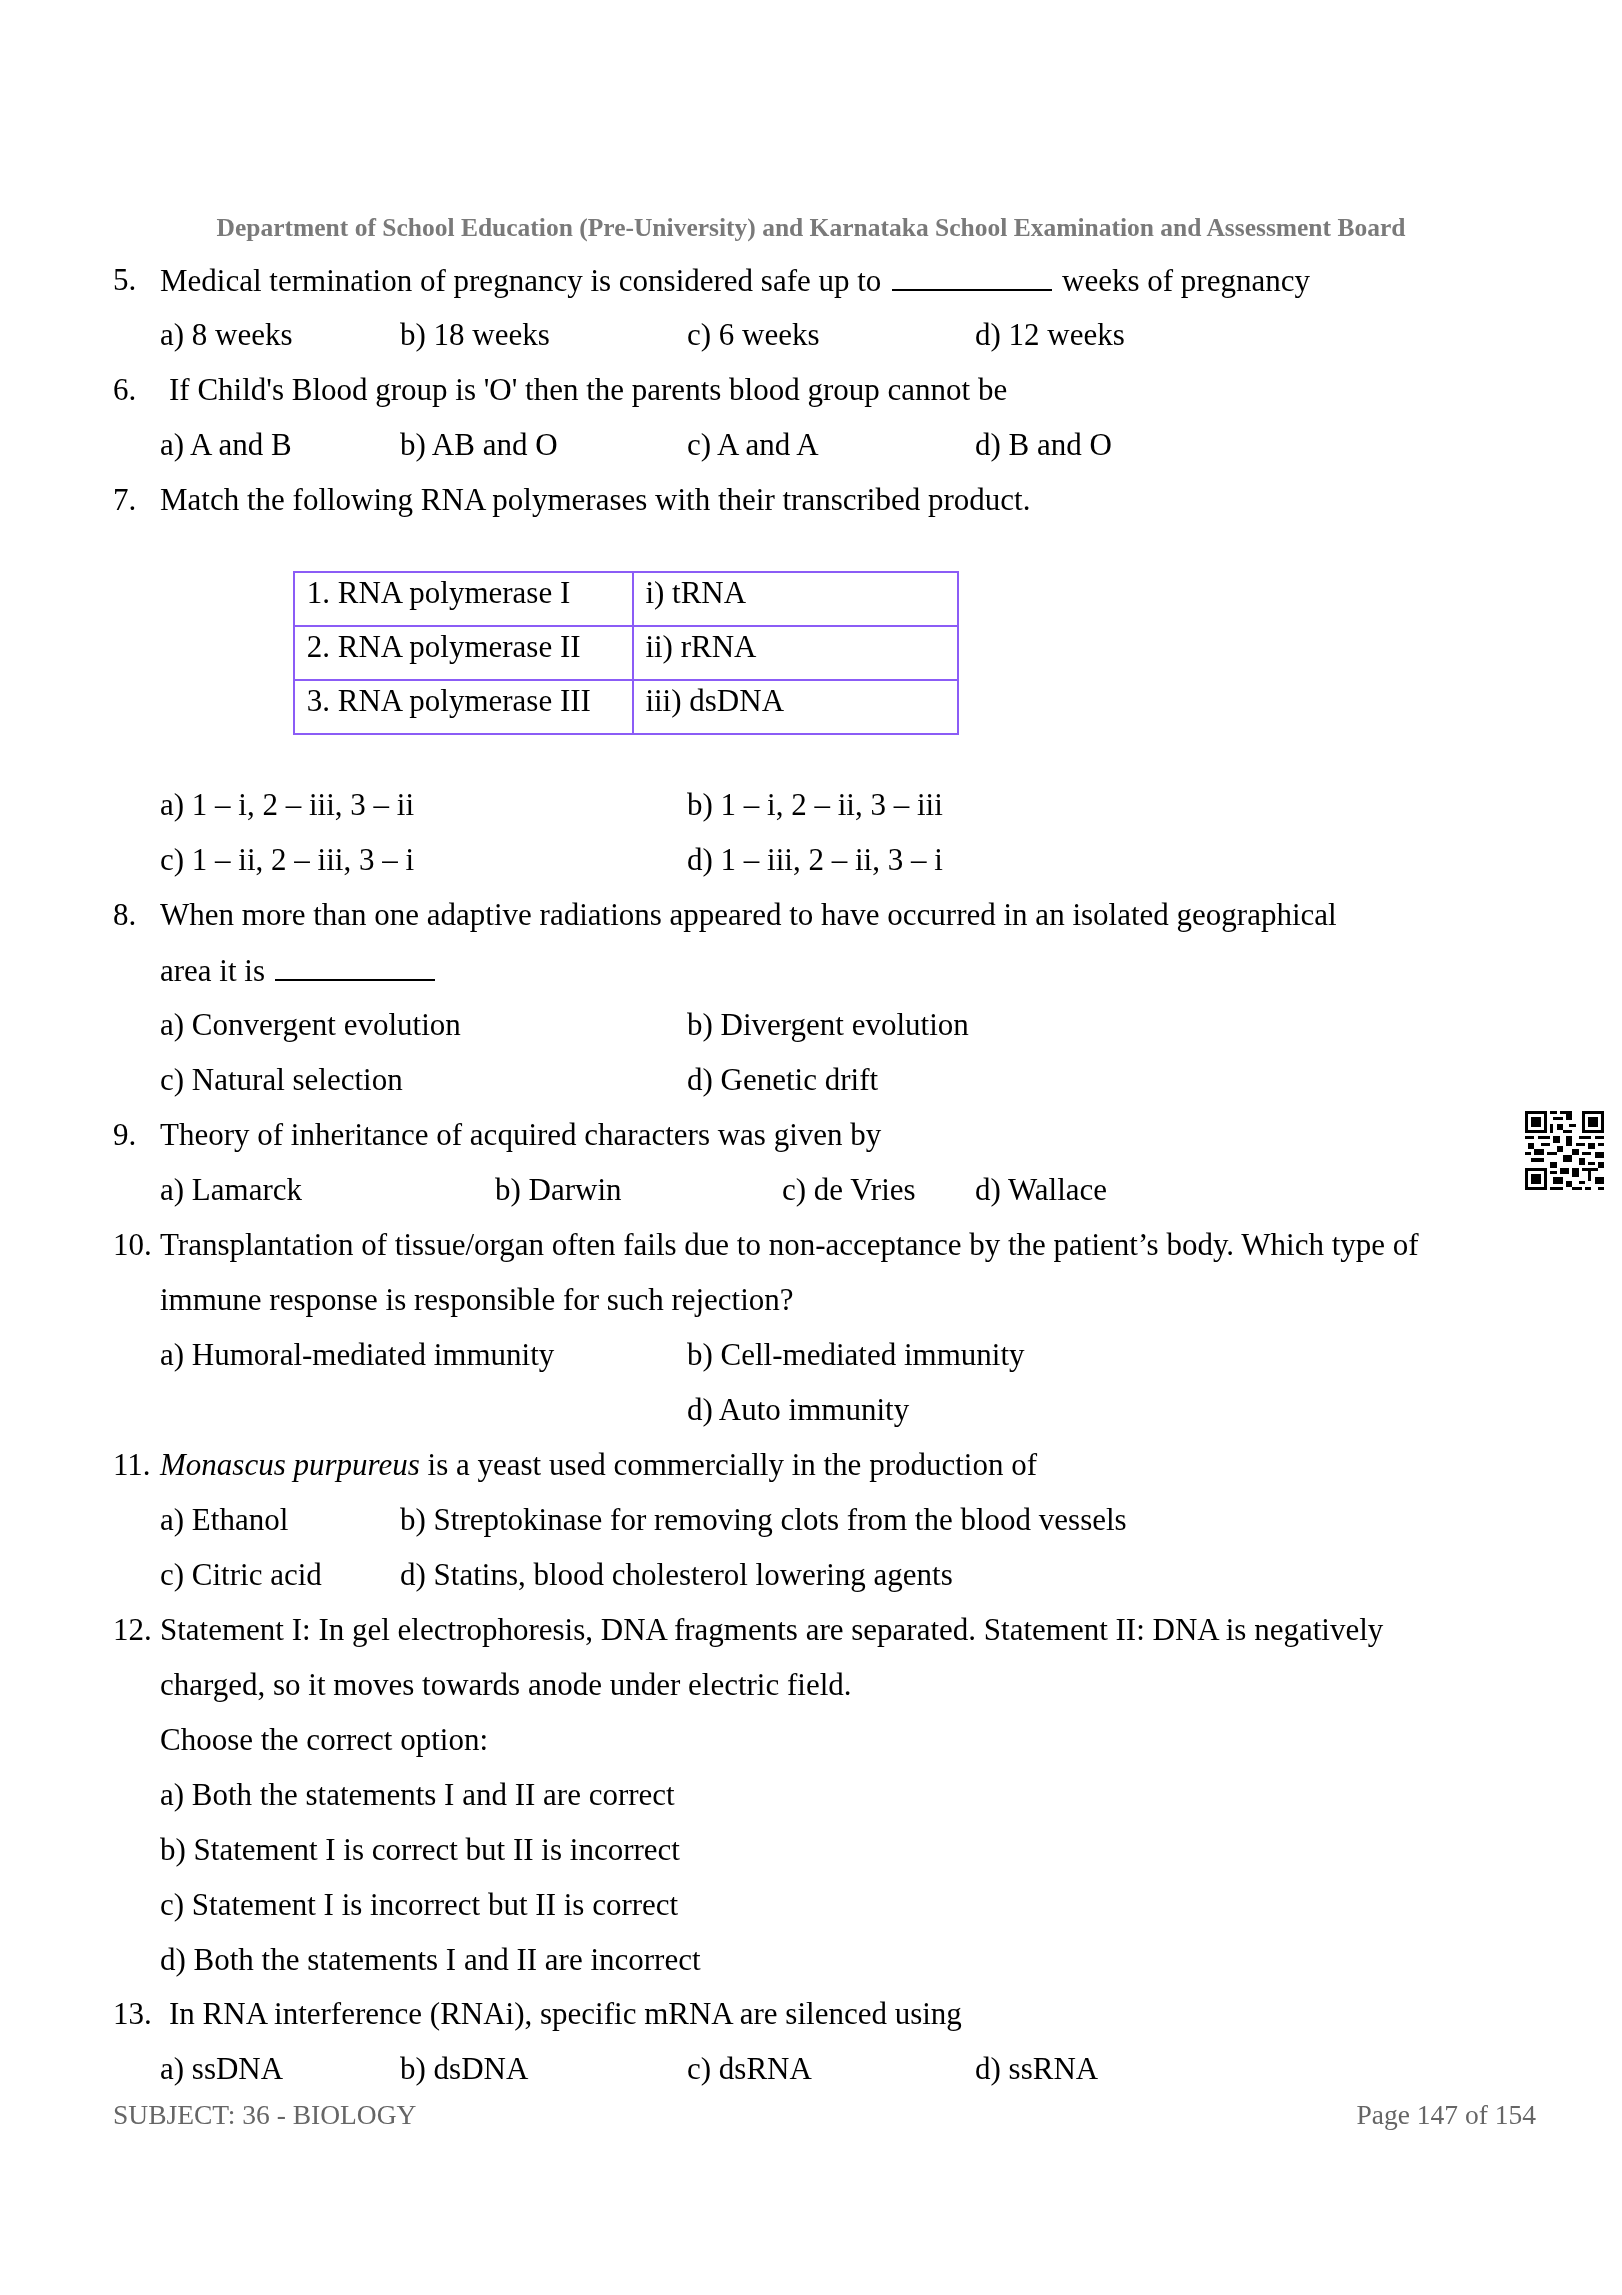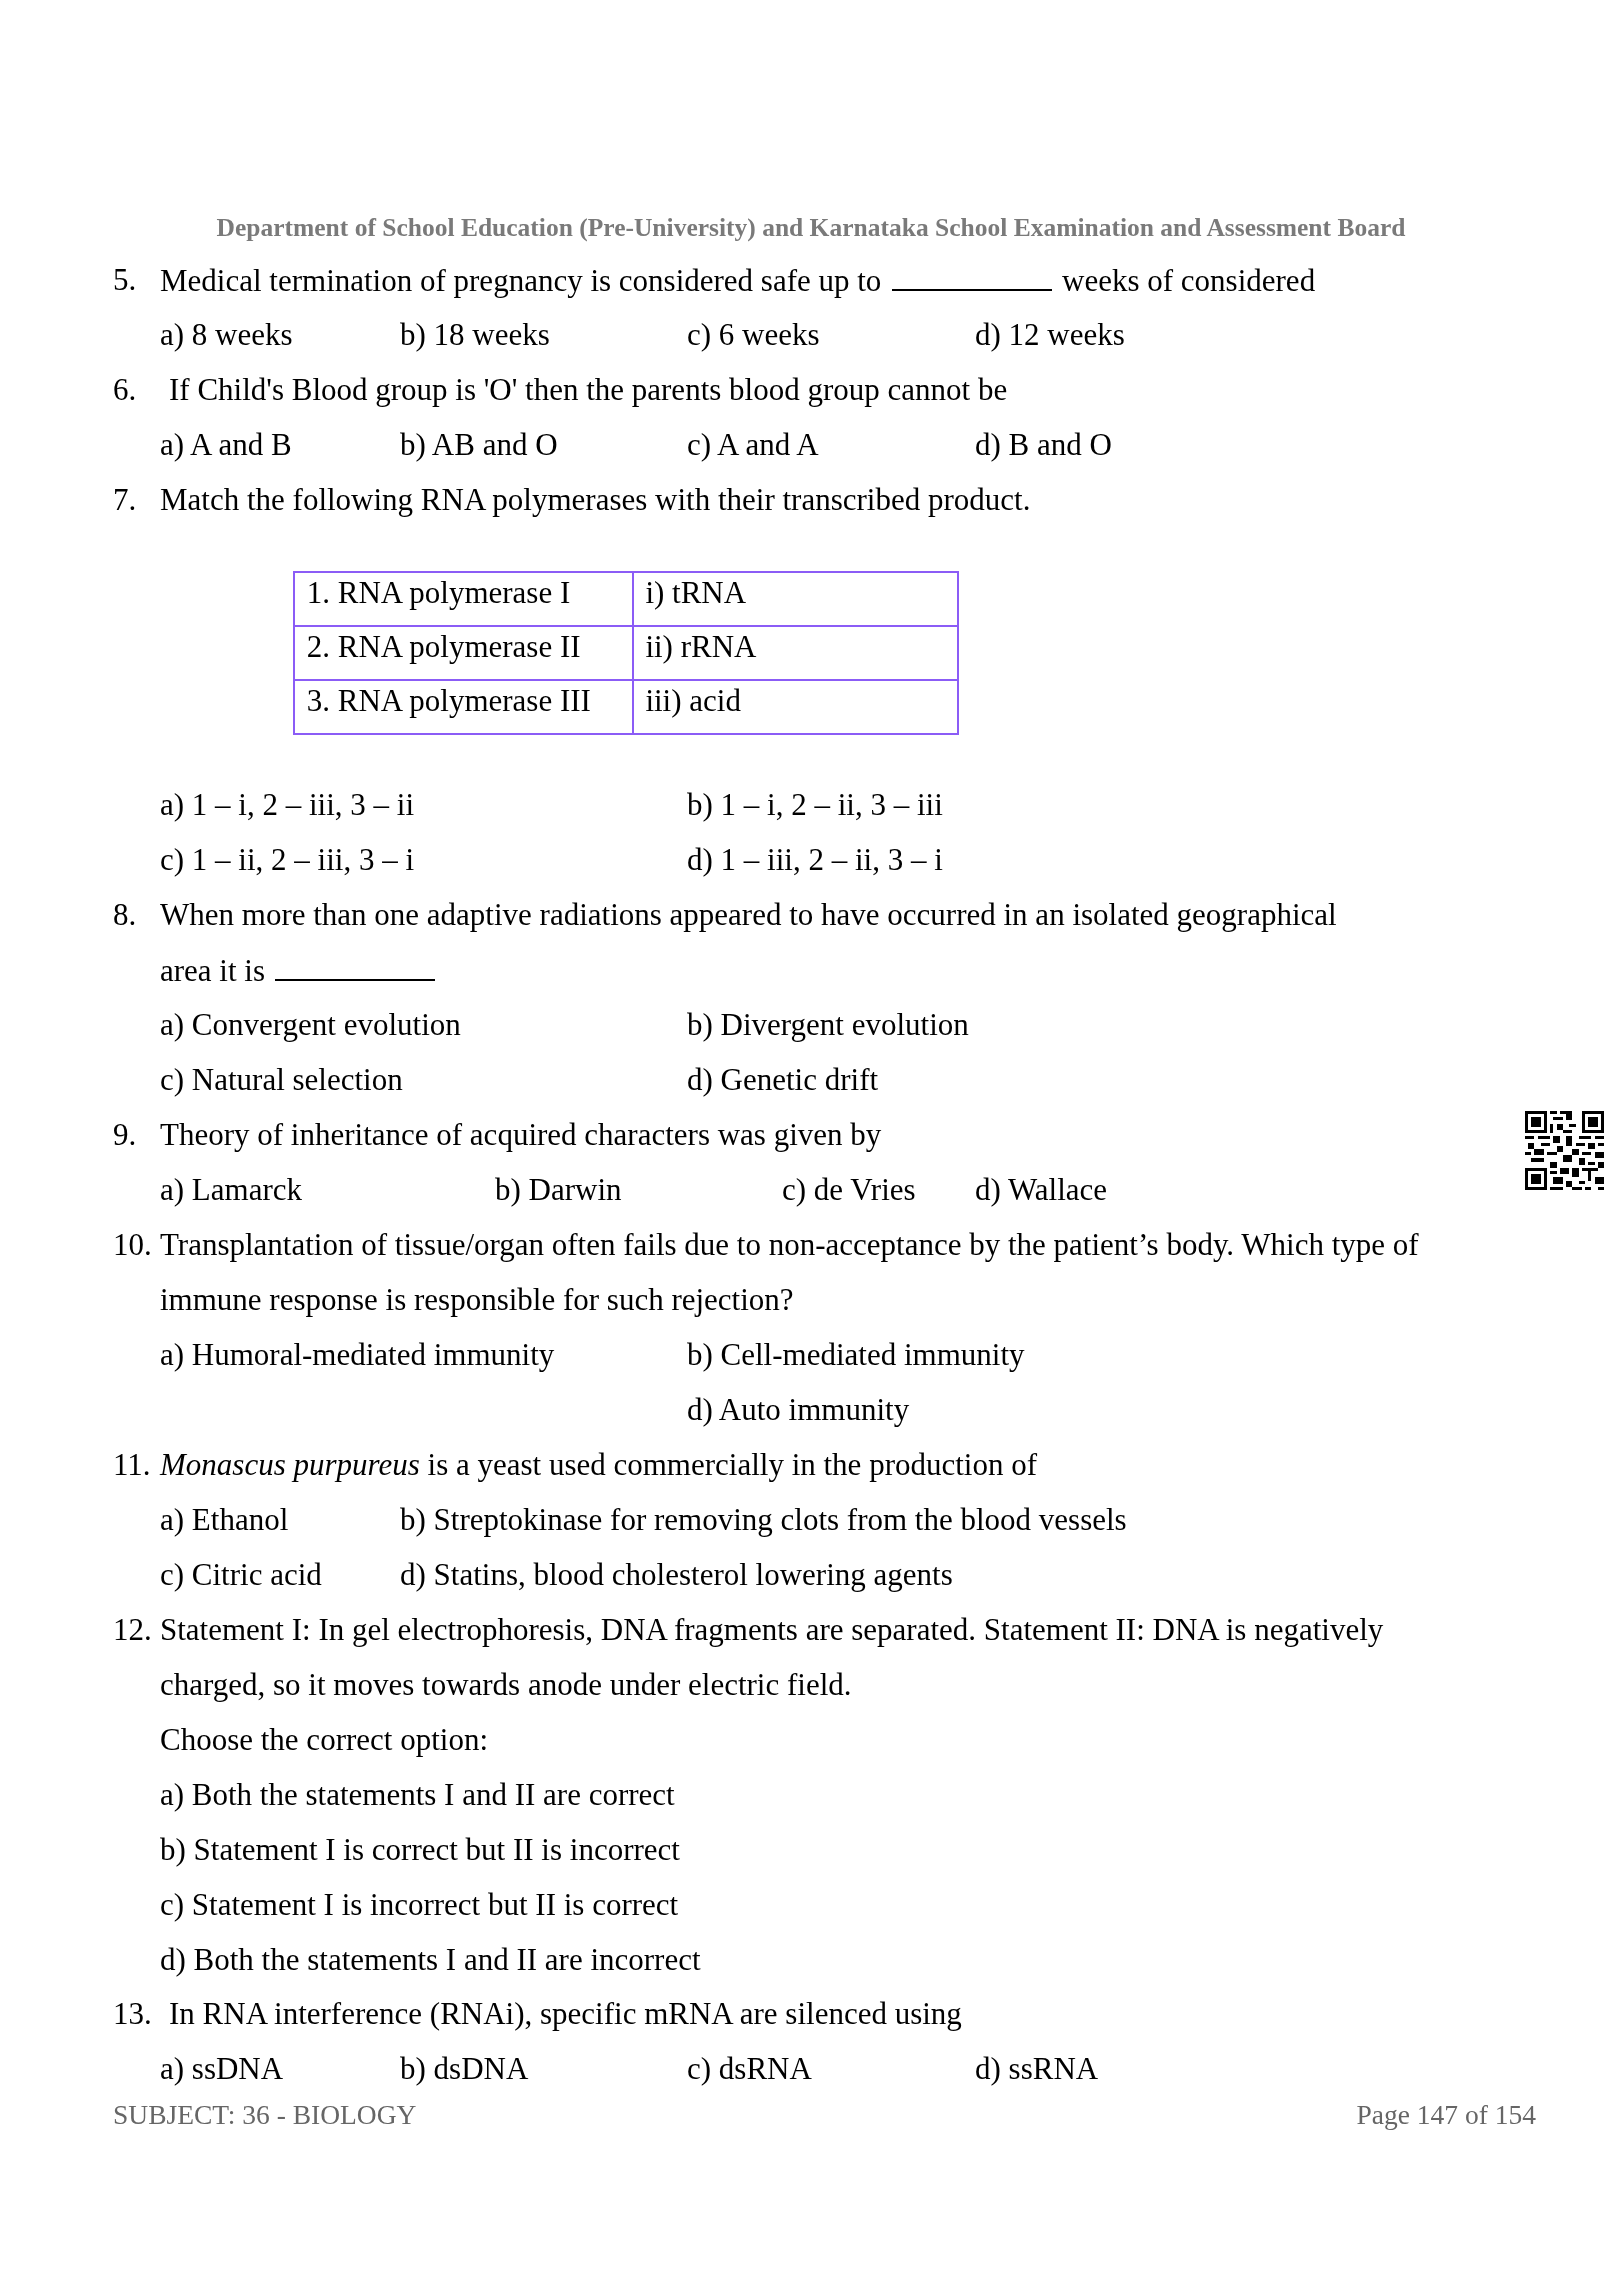--- a/index.html
+++ b/index.html
@@ -21,21 +21,21 @@
   i.sp { font-style: italic; }
 </style>
 </head>
 <body>
 
 <div class="header">Department of School Education (Pre-University) and Karnataka School Examination and Assessment Board</div>
 
 <div>
   <div class="line" style="top:260px;left:0;width:1622px;height:39px;">
     <span class="qnum">5.</span>
-    <span class="qtext"><span>Medical termination of pregnancy is considered safe up to</span> <span class="blank"></span> <span>weeks of considered</span></span>
+    <span class="qtext"><span>Medical termination of pregnancy is considered safe up to</span> <span class="blank"></span> <span>weeks of pregnancy</span></span>
   </div>
   <div class="line" style="top:315px;left:0;width:1622px;height:39px;">
     <span class="opt" style="left:160px">a) 8 weeks</span>
     <span class="opt" style="left:400px">b) 18 weeks</span>
     <span class="opt" style="left:687px">c) 6 weeks</span>
     <span class="opt" style="left:975px">d) 12 weeks</span>
   </div>
 </div>
 
 <div>
@@ -61,21 +61,21 @@
         <tr>
       <td class="c1">1. RNA polymerase I</td>
       <td class="c2">i) tRNA</td>
     </tr>
     <tr>
       <td class="c1">2. RNA polymerase II</td>
       <td class="c2">ii) rRNA</td>
     </tr>
     <tr>
       <td class="c1">3. RNA polymerase III</td>
-      <td class="c2">iii) acid</td>
+      <td class="c2">iii) dsDNA</td>
     </tr>
   </tbody>
     </table>
   <div class="line" style="top:785px;left:0;width:1622px;height:39px;">
     <span class="opt" style="left:160px">a) 1 – i, 2 – iii, 3 – ii</span>
     <span class="opt" style="left:687px">b) 1 – i, 2 – ii, 3 – iii</span>
   </div>
   <div class="line" style="top:840px;left:0;width:1622px;height:39px;">
     <span class="opt" style="left:160px">c) 1 – ii, 2 – iii, 3 – i</span>
     <span class="opt" style="left:687px">d) 1 – iii, 2 – ii, 3 – i</span>

